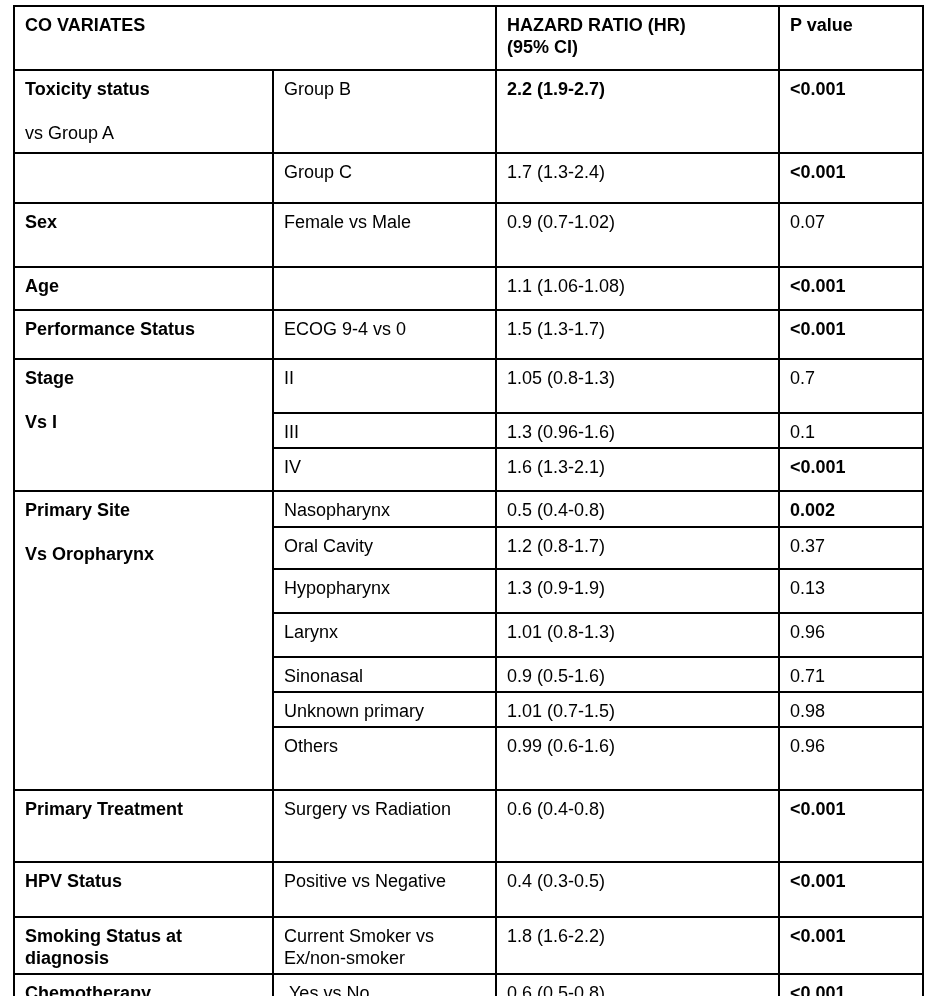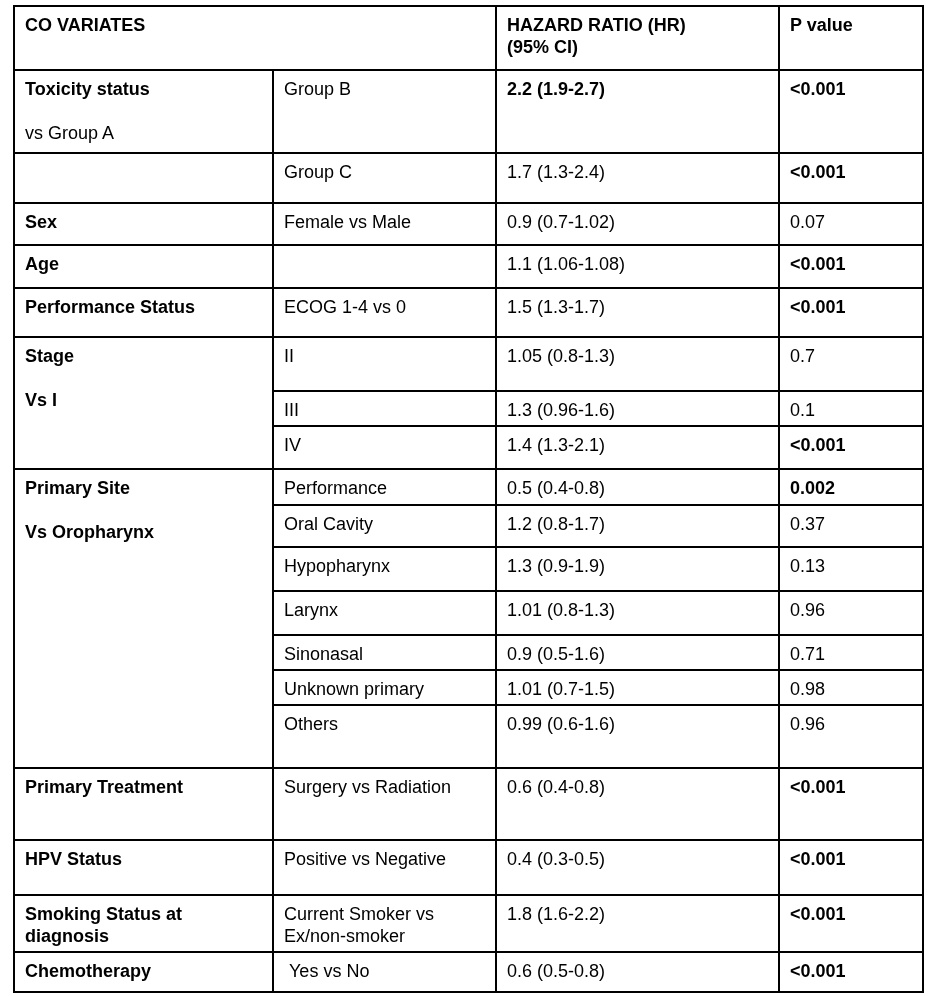--- a/index.html
+++ b/index.html
@@ -98,21 +98,21 @@
           <td>
             <div class="line">Group C</div>
           </td>
           <td>
             <div class="line">1.7 (1.3-2.4)</div>
           </td>
           <td>
             <div class="line bold">&lt;0.001</div>
           </td>
         </tr>
-        <tr style="height: 42px;">
+        <tr style="height: 64px;">
           <td>
             <div class="line bold">Sex</div>
           </td>
           <td>
             <div class="line">Female vs Male</div>
           </td>
           <td>
             <div class="line">0.9 (0.7-1.02)</div>
           </td>
           <td>
@@ -129,21 +129,21 @@
           </td>
           <td>
             <div class="line bold">&lt;0.001</div>
           </td>
         </tr>
         <tr style="height: 49px; margin-top: 34px;">
           <td>
             <div class="line bold">Performance Status</div>
           </td>
           <td>
-            <div class="line">ECOG 1-4 vs 0</div>
+            <div class="line">ECOG 9-4 vs 0</div>
           </td>
           <td>
             <div class="line">1.5 (1.3-1.7)</div>
           </td>
           <td>
             <div class="line bold">&lt;0.001</div>
           </td>
         </tr>
         <tr style="height: 54px;">
           <td rowspan="3">
@@ -170,34 +170,34 @@
           </td>
           <td>
             <div class="line">0.1</div>
           </td>
         </tr>
         <tr style="height: 43px;">
           <td>
             <div class="line">IV</div>
           </td>
           <td>
-            <div class="line">1.4 (1.3-2.1)</div>
+            <div class="line">1.6 (1.3-2.1)</div>
           </td>
           <td>
             <div class="line bold">&lt;0.001</div>
           </td>
         </tr>
         <tr style="height: 36px;">
           <td rowspan="7">
             <div class="line bold">Primary Site</div>
             <div class="line"></div>
             <div class="line bold">Vs Oropharynx</div>
           </td>
           <td>
-            <div class="line">Performance</div>
+            <div class="line">Nasopharynx</div>
           </td>
           <td>
             <div class="line">0.5 (0.4-0.8)</div>
           </td>
           <td>
             <div class="line bold">0.002</div>
           </td>
         </tr>
         <tr style="height: 42px;">
           <td>

